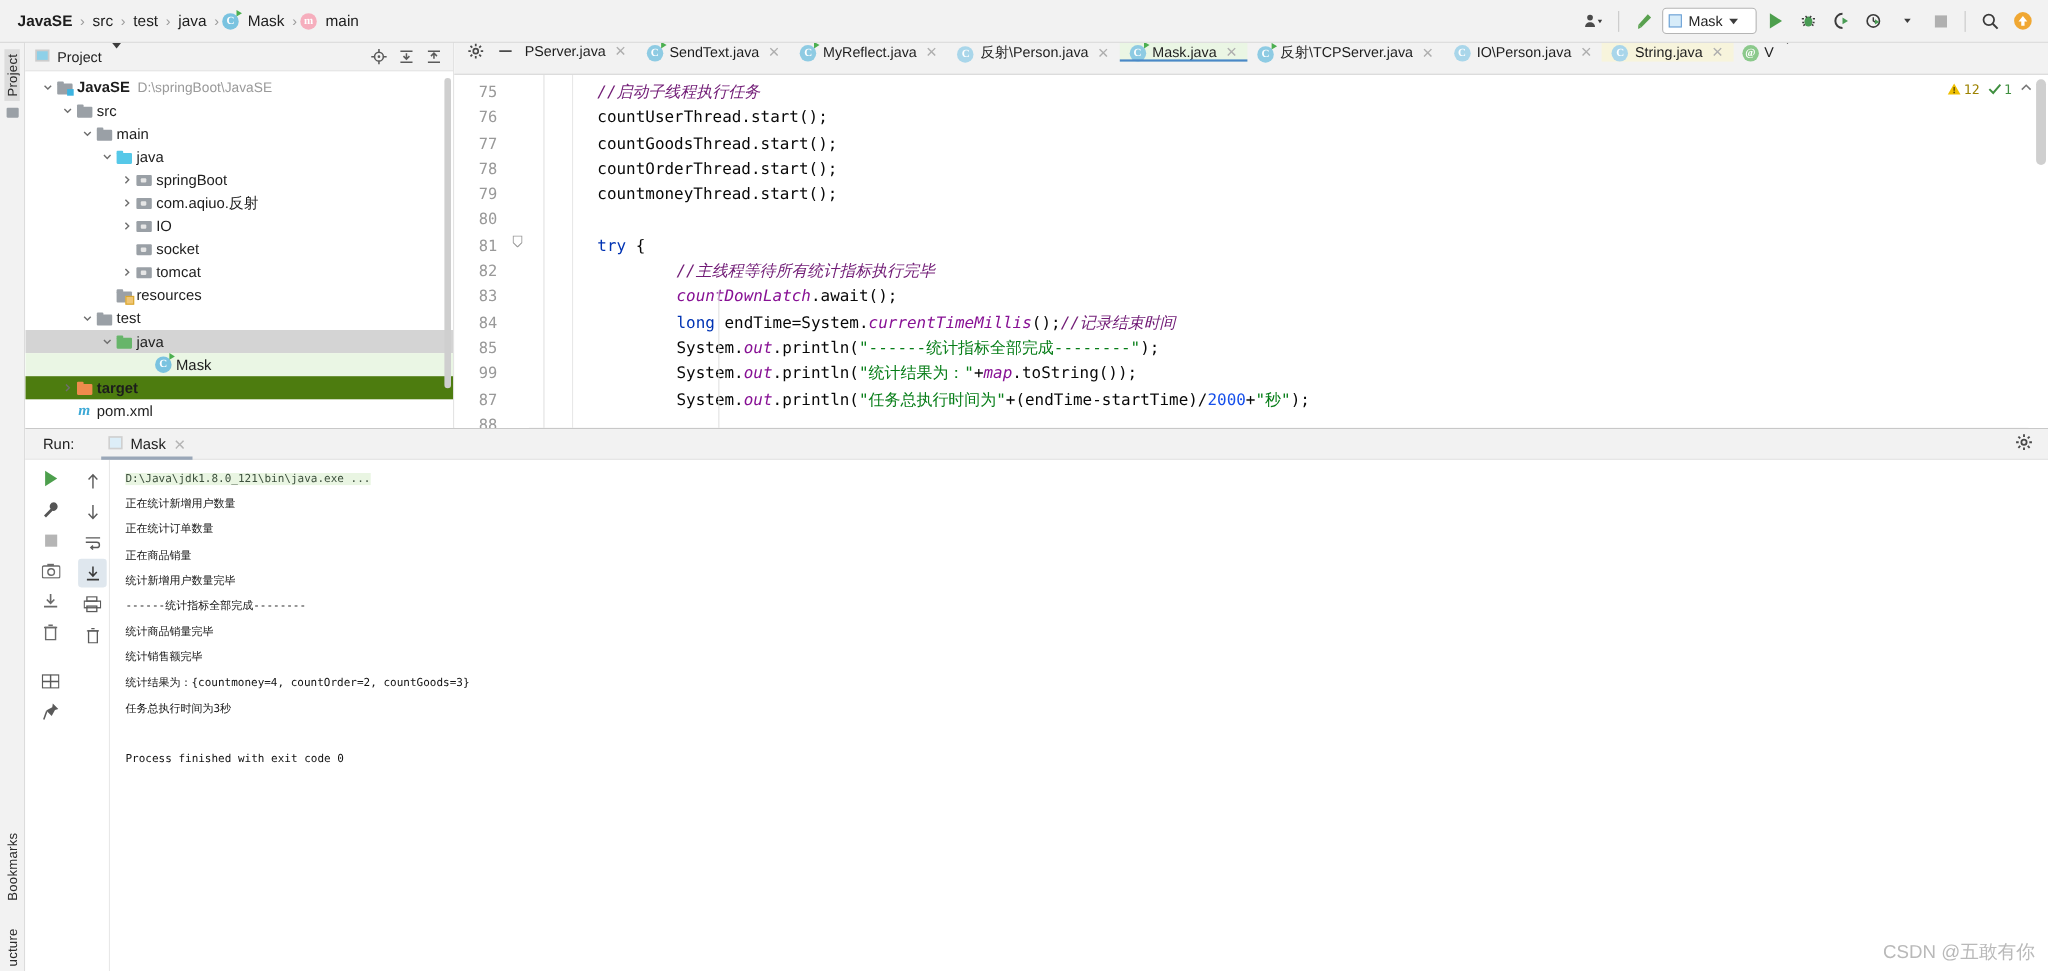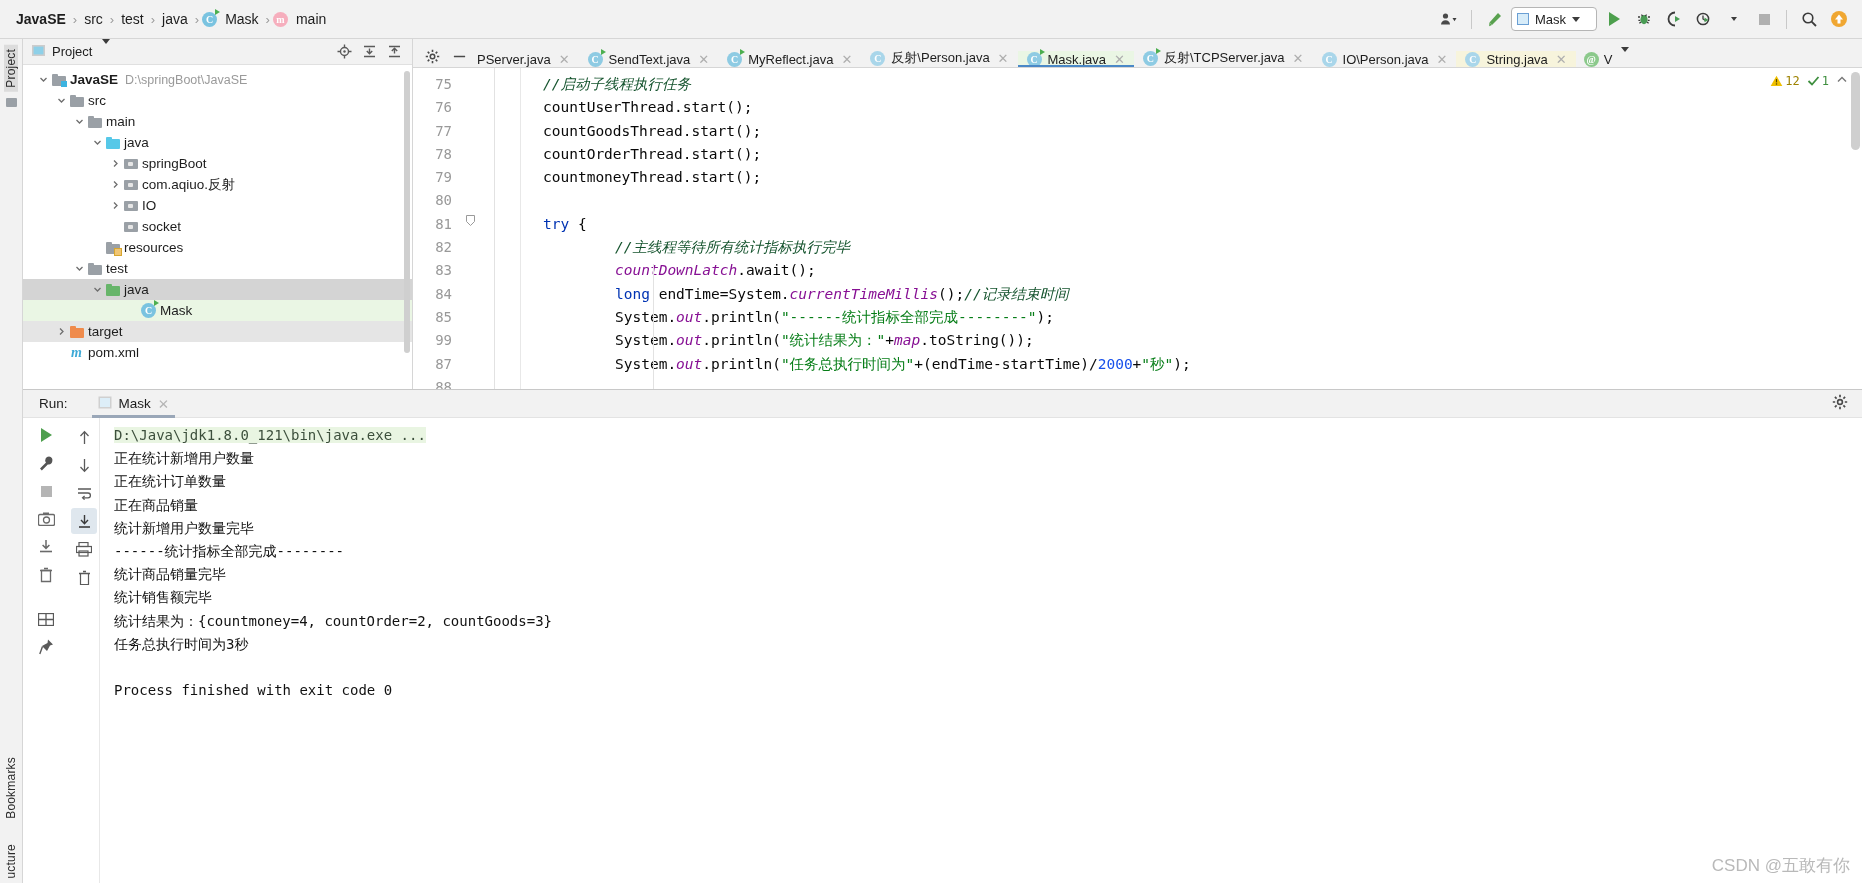--- a/index.html
+++ b/index.html
@@ -76,63 +76,63 @@
   .projhead { height:26px; display:flex; align-items:center; background:#f2f2f2;
               border-bottom:1px solid #e0e0e0; padding:0 6px 0 8px; }
   .projhead .ttl { font-size:13px; margin-left:6px; }
   .projhead-icons { margin-left:auto; display:flex; align-items:center; gap:9px; padding-right:4px; }
   .pi { width:16px;height:16px; display:flex;align-items:center;justify-content:center; }
 
   .tree { flex:1; overflow:hidden; padding-top:4px; position:relative; background:#fff; font-size:13.5px;}
   .row { height:21px; display:flex; align-items:center; white-space:nowrap; padding-right:6px;}
   .row.sel-grey { background:#d4d4d4; }
   .row.sel-green { background:#eaf6e4; }
-  .row.sel-yellow { background:#e5e5e5; }
+  .row.sel-yellow { background:#4d7c0f;font-weight:bold; }
   .chev { width:13px; min-width:13px; color:#6e6e6e; font-size:9px; display:flex; align-items:center; justify-content:center; }
   .chev svg { display:block; }
   .ico { width:17px;min-width:17px; display:flex; align-items:center; justify-content:center; margin-right:3px; }
   .lbl { color:#1d1d1d; }
   .lbl.b { font-weight:bold; }
   .path { color:#9a9a9a; margin-left:7px; font-size:12.5px;}
   .fold { position:relative; width:14px; height:12px; }
   .fold .tab { position:absolute; left:0; top:0; width:6px; height:3px; border-radius:1px 1px 0 0;}
   .fold .bdy { position:absolute; left:0; top:2.5px; width:14px; height:9.5px; border-radius:1px;}
   .gray .tab,.gray .bdy { background:#9aa0a6; }
   .cyan .tab,.cyan .bdy { background:#56c8e8; }
   .green .tab,.green .bdy { background:#67b56a; }
   .orange .tab,.orange .bdy { background:#ef8b4c; }
   .pkg { width:14px; height:12px; position:relative; }
   .pkg .bdy { position:absolute; left:0; top:1px; width:14px;height:10px; background:#9aa0a6; border-radius:1px;}
   .pkg .dot { position:absolute; left:4px; top:4px; width:5px;height:4px; background:#e6e6e6; border-radius:1px;}
   .srcmark { position:absolute; right:-1px; bottom:-1px; width:6px;height:6px; }
 
   
   .editorcol { flex:1; display:flex; flex-direction:column; min-width:0; background:#fff; }
-  .tabstrip { height:29px; min-height:29px; display:flex; align-items:flex-end; background:#f2f2f2;
+  .tabstrip { height:29px; min-height:29px; display:flex; align-items:flex-start; background:#f2f2f2;
               border-bottom:1px solid #d6d6d6; overflow:hidden; }
   .tb-left { display:flex; align-items:center; gap:12px; padding:0 10px 0 12px; }
   .etab { display:flex; align-items:center; gap:6px; padding:0 9px; font-size:13px; white-space:nowrap;
           border-right:0; position:relative; cursor:default; }
   .etab.active { background:#eaf6e4; }
   .etab.active:after { content:""; position:absolute; left:0;right:0;bottom:0;height:2px;background:#4a88c7;}
   .etab.yellow { background:#f7f4dc; }
   .etab .x { color:#aeaeae; font-size:13px; margin-left:2px; }
   .etab-overflow { display:flex; align-items:center; gap:5px; padding:0 8px; }
 
   .editorbody { flex:1; display:flex; min-height:0; position:relative; overflow:hidden;
                 font-family:"DejaVu Sans Mono", monospace; font-size:14.5px; }
   .gutter { width:48px; min-width:48px; text-align:right; color:#999; padding-top:5px;
             background:#fff; user-select:none; }
   .gutter div { height:23.3px; line-height:23.3px; padding-right:9px; font-size:14px;}
   .foldcol { width:20px; min-width:20px; padding-top:5px; background:#fff; position:relative; }
   .foldmark { position:absolute; left:5px; top:145px; width:9px; height:11px; }
   .codearea { flex:1; padding-top:5px; padding-left:62px; position:relative; min-width:0; overflow:hidden;}
   .cl { height:23.3px; line-height:23.3px; white-space:pre; }
   .ind1 { padding-left:72px; }
-  .c-cmt { color:#14532d; font-style:italic; }
+  .c-cmt { color:#701a75; font-style:italic; }
   .c-kw { color:#0033b3; }
   .c-fld { color:#871094; font-style:italic; }
   .c-str { color:#067d17; }
   .c-num { color:#1750eb; }
   .c-plain { color:#080808; }
   .editor-vsep { position:absolute; left:81px; top:0; bottom:0; width:1px; background:#e2e2e2;}
   .editor-vsep2 { position:absolute; left:107px; top:0; bottom:0; width:1px; background:#e8e8e8;}
   .indentline { position:absolute; left:172px; top:196px; bottom:0; width:1px; background:#e2e2e2;}
   .warnbar { position:absolute; right:0; top:0; width:18px; bottom:0; background:#fff; }
   .inspect { position:absolute; right:14px; top:6px; display:flex; align-items:center; gap:7px; font-size:12px;}
@@ -153,21 +153,21 @@
   .gear-right { margin-left:auto; margin-right:14px; }
 
   .runbody { flex:1; display:flex; min-height:0; }
   .runtools { width:46px; min-width:46px; display:flex; flex-direction:column; align-items:center;
               gap:2px; padding-top:4px; background:#fff; }
   .runtools2 { width:31px; min-width:31px; display:flex; flex-direction:column; align-items:center;
                gap:2px; padding-top:6px; background:#fff; border-right:1px solid #e8e8e8;}
   .rt { width:26px;height:26px; display:flex;align-items:center;justify-content:center; }
   .rt.on { background:#dfe7ee; border-radius:3px;}
   .console { flex:1; padding:6px 0 16px 14px; overflow:hidden;
-             font-family:"DejaVu Sans Mono", monospace; font-size:14px; line-height:23.2px; color:#111; }
+             font-family:"DejaVu Sans Mono", monospace; font-size:10px; line-height:23.2px; color:#111; }
   .console .ln { white-space:pre; }
   .console .hl { background:#e9f5e2; display:inline; color:#3c4f3c; }
   .console .fin { color:#111; }
   .watermark { position:absolute; right:12px; bottom:6px; font-size:17px; color:#b9b9b9; }
 </style>
 </head>
 <body>
 
 <div class="app">
 
@@ -416,20 +416,34 @@
               <span class="chev"></span>
               <span class="ico">
                   <span class="pkg">
                     <span class="bdy"></span>
                     <span class="dot"></span>
                   </span>
                 </span>
               <span class="lbl">socket</span>
             </div>
 
+            <div class="row" style="padding-left:86px">
+              <span class="chev">
+                  <svg width="9" height="9" viewBox="0 0 9 9">
+                    <path d="M3 1.5 L6 4.5 L3 7.5" stroke="#6e6e6e" stroke-width="1.3" fill="none"></path>
+                  </svg>
+                </span>
+              <span class="ico">
+                  <span class="pkg">
+                    <span class="bdy"></span>
+                    <span class="dot"></span>
+                  </span>
+                </span>
+              <span class="lbl">tomcat</span>
+            </div>
 
             <div class="row" style="padding-left:68px">
               <span class="chev"></span>
               <span class="ico">
                 <span class="fold gray" style="position:relative">
                     <span class="tab"></span>
                     <span class="bdy"></span>
                   <span style="position:absolute;right:-2px;bottom:-2px;width:8px;height:8px;background:#f0c674;border:1px solid #d8a62f"></span>
                 </span>
               </span>

